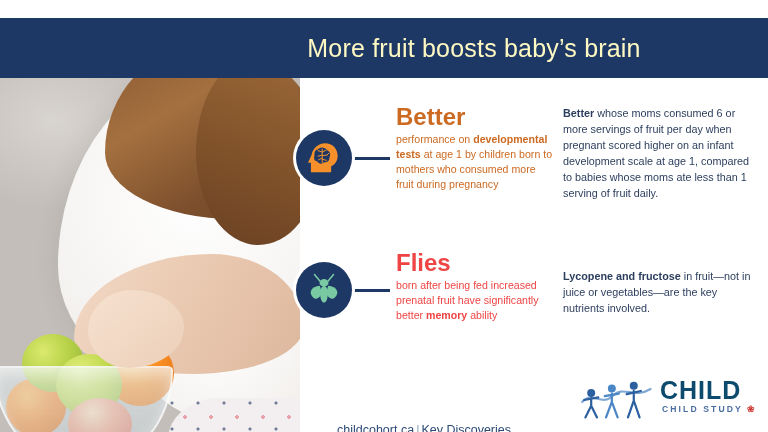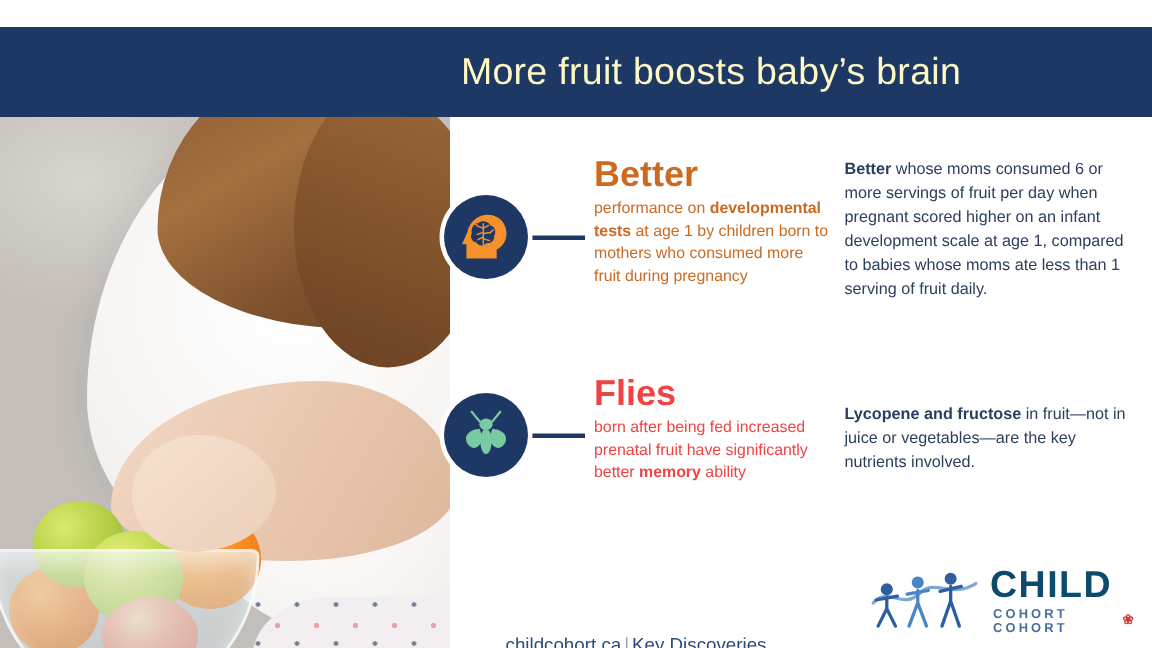--- a/index.html
+++ b/index.html
@@ -240,18 +240,18 @@
         <circle cx="52" cy="13" r="6.2"></circle>
         <path d="M52 21 L52 34 M52 34 L43 58 M52 34 L61 58 M41 25 L63 21" stroke="#4a86c6" stroke-width="3.4" fill="none" stroke-linecap="round"></path>
       </g>
       <g fill="#2c5fa0">
         <circle cx="86" cy="9" r="6.2"></circle>
         <path d="M86 17 L86 32 M86 32 L77 58 M86 32 L95 58 M75 22 L97 17" stroke="#2c5fa0" stroke-width="3.4" fill="none" stroke-linecap="round"></path>
       </g>
     </svg>
     <div class="logo-word">CHILD</div>
     <div class="logo-sub">
-      <span>COHORT COHORT</span>
+      <span>CHILD STUDY</span>
       <span class="leaf">❀</span>
     </div>
   </div>
 
 </div>
 
 </body></html>

